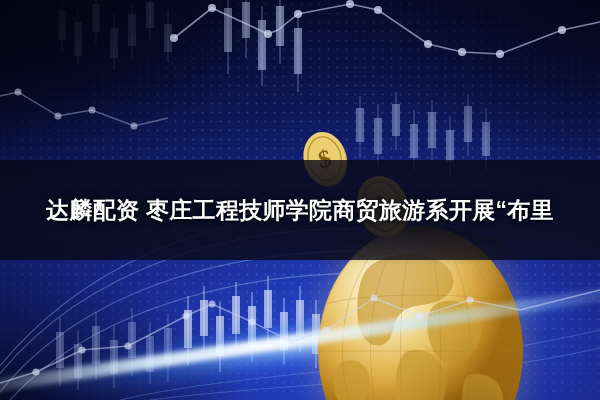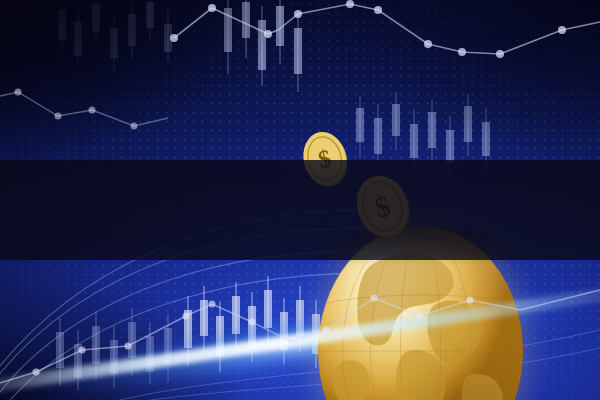--- a/index.html
+++ b/index.html
@@ -289,15 +289,16 @@
     <g transform="translate(384,208) rotate(-18)">
       <ellipse cx="0" cy="0" rx="25" ry="31" fill="#c19726"></ellipse>
       <ellipse cx="-1" cy="-2" rx="25" ry="31" fill="#e9ca66"></ellipse>
       <ellipse cx="-1" cy="-2" rx="19" ry="25" fill="none" stroke="#a07c1a" stroke-width="1.4" opacity=".8"></ellipse>
       <text x="-1" y="8" text-anchor="middle" font-family="'Liberation Serif', serif" font-size="29" font-weight="bold" fill="#75550c">$</text>
     </g>
   </svg>
 
   <div id="title-band"></div>
   <div id="title-wrap">
+    <div class="title-line">达麟配资 枣庄工程技师学院商贸旅游系开展“布里</div>
   </div>
 
 </div>
 
 </body></html>

